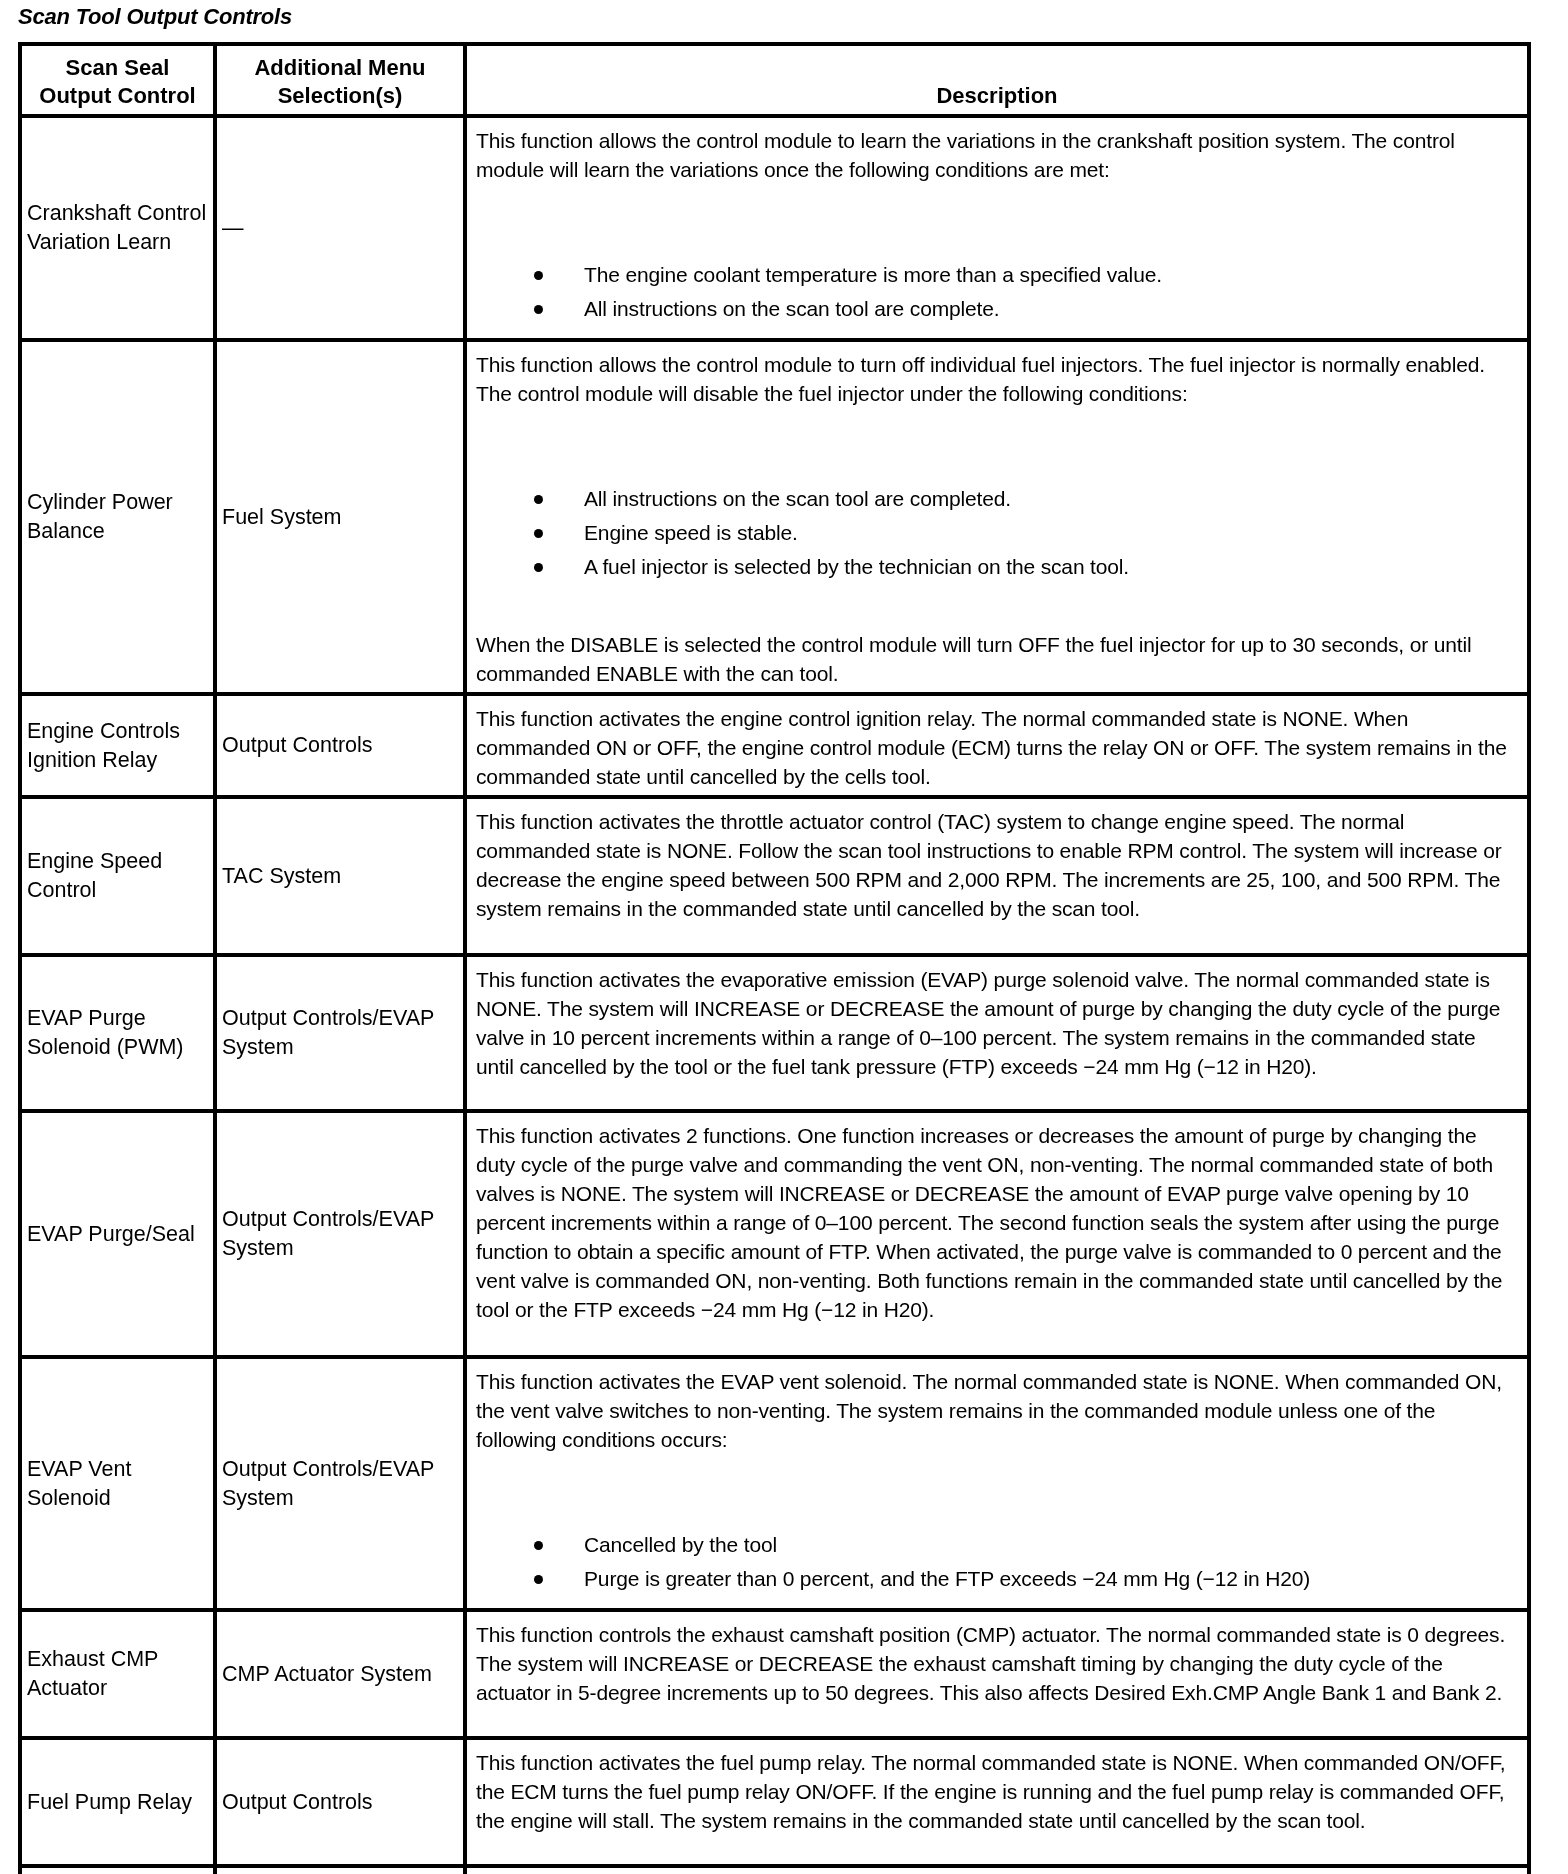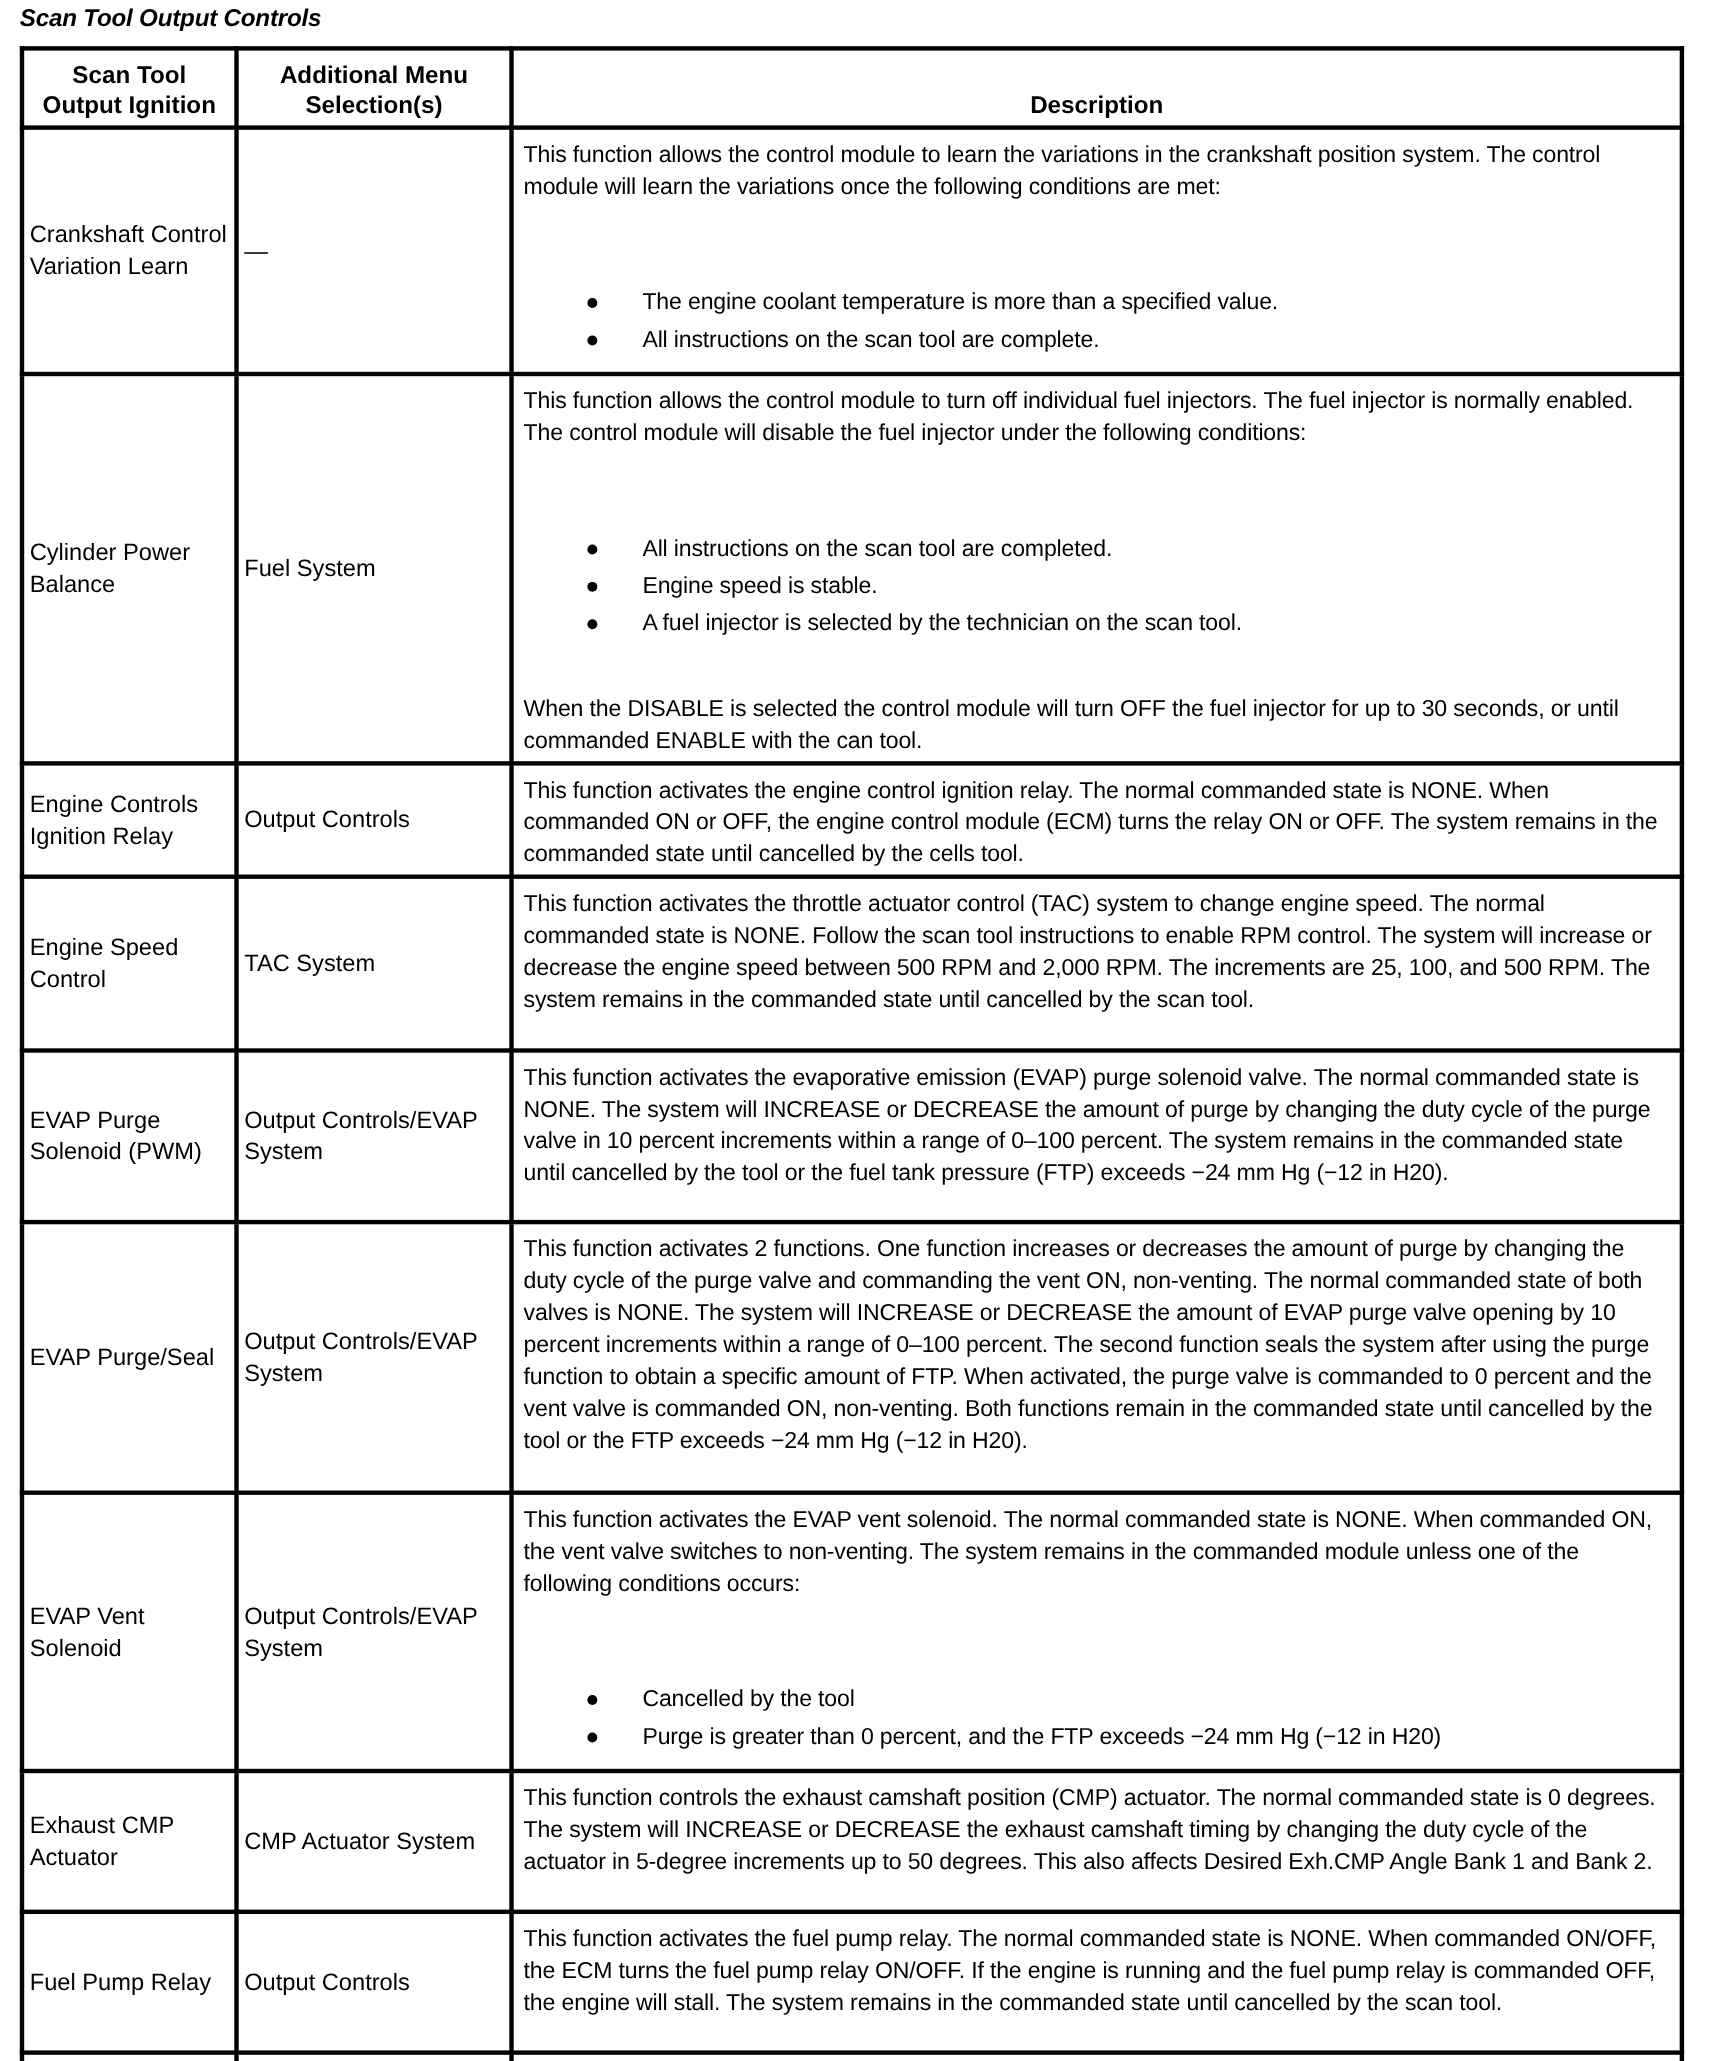--- a/index.html
+++ b/index.html
@@ -45,21 +45,21 @@
 <div class="title">Scan Tool Output Controls</div>
 
 <table>
   <colgroup>
       <col class="c1">
       <col class="c2">
       <col class="c3">
     </colgroup>
   <thead>
     <tr style="height:72px">
-      <th>Scan Tool Output Ignition</th>
+      <th>Scan Seal Output Control</th>
       <th>Additional Menu Selection(s)</th>
       <th>Description</th>
     </tr>
   </thead>
   <tbody>
 
     <tr style="height:215px">
       <td class="name">Crankshaft Control Variation Learn</td>
       <td class="menu">—</td>
       <td class="desc">

